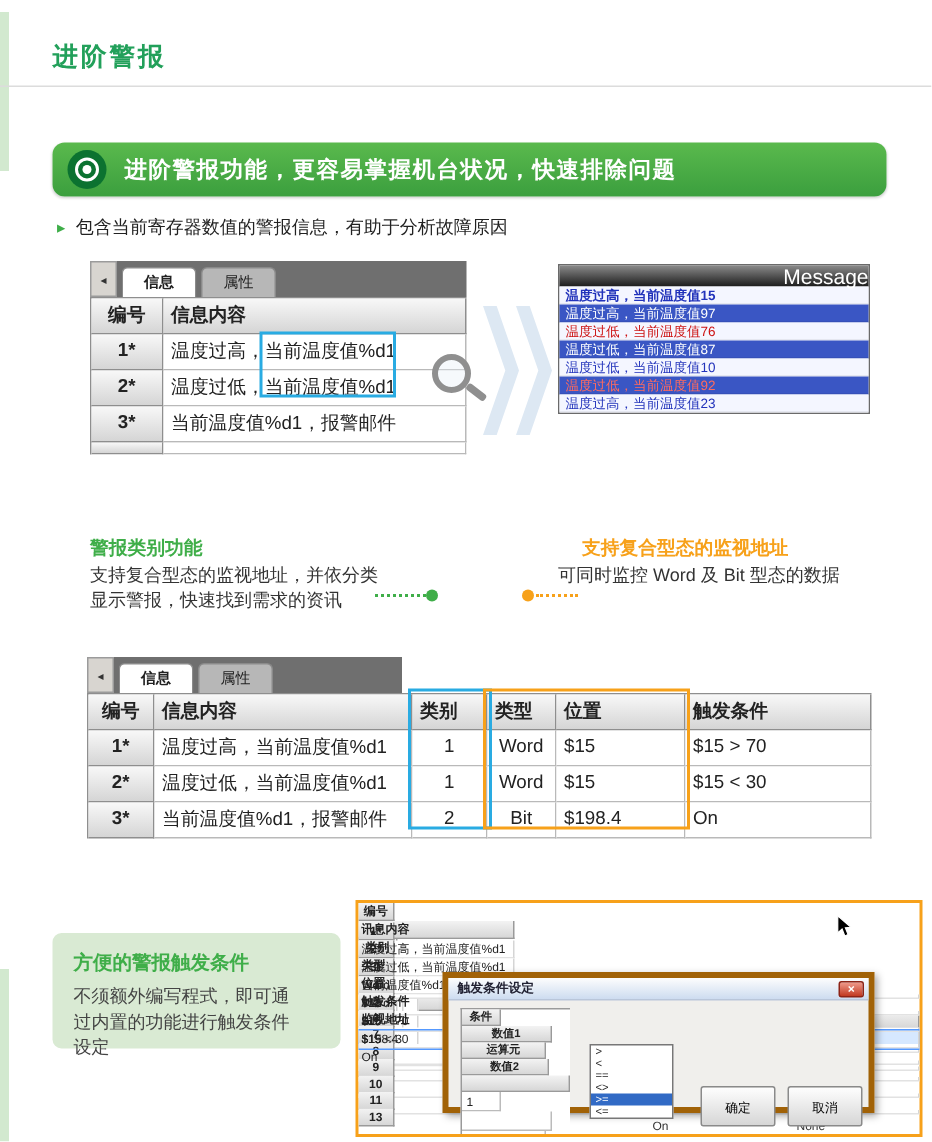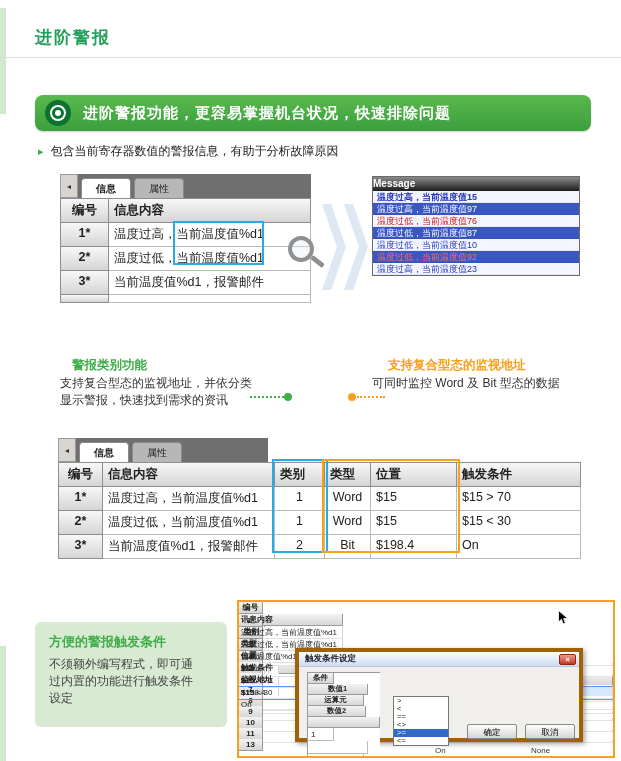--- a/index.html
+++ b/index.html
@@ -26,52 +26,52 @@
 .c{text-align:center}
 .w-id{width:48px}.w-msg{width:202px}
 .q1{width:44px}.q2{width:172px}.q3{width:50px}.q4{width:46px}.q5{width:86px}.q6{width:124px}
 .hl-blue{position:absolute;border:2px solid #29abe2;pointer-events:none}
 .hl-orange{position:absolute;border:2px solid #f7a11a;pointer-events:none}
 .magnifier{position:absolute;left:288px;top:236px;width:42px;height:42px}
 .mag-glass{position:absolute;left:0;top:0;width:26px;height:26px;border:4px solid #8f8f8f;border-radius:50%;background:rgba(230,238,246,.35)}
 .mag-handle{position:absolute;left:22px;top:23px;width:15px;height:5px;background:#8f8f8f;border-radius:2px;transform:rotate(38deg)}
 .chev{position:absolute;width:24px;height:86px;background:#dde8f3;clip-path:polygon(0 0,38% 0,100% 50%,38% 100%,0 100%,62% 50%)}
 .msgpanel{position:absolute;left:372px;top:176px;width:208px;border:1px solid #6a6a6a;background:#fff}
-.msghdr{height:14px;line-height:14px;background:linear-gradient(180deg,#8a8a8a,#1c1c1c);color:#fff;font-size:10px;font-weight:bold;text-align:left}
+.msghdr{height:14px;line-height:14px;background:linear-gradient(180deg,#8a8a8a,#1c1c1c);color:#fff;font-size:14px;font-weight:normal;text-align:right}
 .msgrow{height:12px;line-height:12px;font-size:9px;padding-left:4px;white-space:nowrap;overflow:hidden;border-bottom:1px solid rgba(0,0,0,.06)}
 .co-title{position:absolute;font-size:12.5px;font-weight:bold}
 .green-t{color:#3fae49}
 .orange-t{color:#f7a11a}
 .co-body{position:absolute;font-size:12px;line-height:17px;color:#333}
 .dotline{position:absolute;height:0;border-top:2px dotted #3fae49}
 .dotline.o{border-color:#f7a11a}
 .cdot{position:absolute;width:8px;height:8px;border-radius:50%;background:#3fae49}
 .cdot.o{background:#f7a11a}
-.gbox{position:absolute;left:35px;top:622px;width:192px;height:105px;background:#d9ead3;border-radius:6px;padding:11px 14px}
+.gbox{position:absolute;left:35px;top:622px;width:192px;height:77px;background:#d9ead3;border-radius:6px;padding:11px 14px}
 .gbox-title{color:#3fae49;font-weight:bold;font-size:13px;margin-bottom:5px}
 .gbox-body{font-size:12px;line-height:17px;color:#444;width:152px}
 .mini{position:absolute;left:237px;top:600px;width:378px;height:158px;border:2px solid #f7a11a;background:#fff;overflow:hidden}
 .rh13{height:13px}.rh12{height:12px}.rh11{height:11px}
 .mh{background:linear-gradient(180deg,#f3f3f3,#d7d7d7);border-right:1px solid #9a9a9a;border-bottom:1px solid #9a9a9a;font-size:8px;font-weight:bold;padding:1px 2px;white-space:nowrap;overflow:hidden;line-height:9px}
 .mc{background:#fff;border-right:1px solid #d5d5d5;border-bottom:1px solid #e2e2e2;font-size:8px;padding:1px 2px;white-space:nowrap;overflow:hidden;line-height:9px}
 .m1{width:24px;text-align:center}.m2{width:104px}.m3{width:26px;text-align:center}.m4{width:30px}.m5{width:40px}.m6{width:62px}.m7{flex:1}
 .mc.sel{background:#d6e8ff;outline:1px solid #5599ff}
 .cursor{position:absolute;left:318px;top:8px;z-index:8}
 .dlg{position:absolute;left:56px;top:46px;width:288px;height:94px;background:#f0efec;border:4px solid #a16207;box-shadow:2px 2px 5px rgba(0,0,0,.35);z-index:5}
 .dlg-title{height:15px;background:linear-gradient(180deg,#fdfdfd,#cddcf0);border-bottom:1px solid #b9c6da;display:flex;align-items:center;justify-content:space-between;padding:0 3px 0 6px;font-size:8.5px;font-weight:bold;color:#223}
 .dlg-close{width:17px;height:11px;background:linear-gradient(180deg,#ef9a8b,#c23a22);border:1px solid #8d2417;border-radius:2px;color:#fff;font-size:8px;line-height:10px;text-align:center}
 .dgrid{position:absolute;left:8px;top:20px;border-top:1px solid #9a9a9a;border-left:1px solid #9a9a9a;background:#fff}
 .dgh{background:linear-gradient(180deg,#f3f3f3,#d7d7d7);border-right:1px solid #9a9a9a;border-bottom:1px solid #9a9a9a;font-size:7.5px;font-weight:bold;text-align:center;height:11px;line-height:10px;overflow:hidden}
 .dgc{background:#fff;border-right:1px solid #bbb;border-bottom:1px solid #bbb;font-size:8px;height:13px;padding:1px 3px;overflow:hidden;display:flex;justify-content:space-between;align-items:center}
 .d1{width:26px}.d2{width:60px}.d3{width:56px}.d4{width:58px}.d5{width:72px}
 .ddbtn{width:10px;height:9px;background:linear-gradient(180deg,#7aa7e8,#3567b8);color:#fff;font-size:6px;line-height:8px;text-align:center;border:1px solid #2b57a0;border-radius:1px;flex:none}
 .ddlist{position:absolute;left:94px;top:44px;width:56px;background:#fff;border:1px solid #777;z-index:7}
 .dditem{height:8px;line-height:8px;font-size:7.5px;padding-left:3px}
 .dditem.sel{background:#316ac5;color:#fff}
-.dlg-btn{position:absolute;top:72px;width:50px;height:15px;background:linear-gradient(180deg,#fefefe,#d6d6d6);border:1px solid #8a8a8a;border-radius:2px;font-size:8.5px;font-family:inherit;text-align:center;line-height:12px}
+.dlg-btn{position:absolute;top:72px;width:50px;height:27px;background:linear-gradient(180deg,#fefefe,#d6d6d6);border:1px solid #8a8a8a;border-radius:2px;font-size:8.5px;font-family:inherit;text-align:center;line-height:12px}
 .mini-bottom{position:absolute;top:144px;font-size:8px;color:#333}
 </style>
 </head>
 <body>
 
 <div class="strip" style="top:8px;height:106px"></div>
 <div class="strip" style="top:646px;height:115px"></div>
 
 <div class="title">进阶警报</div>
 <div class="divider"></div>
@@ -133,21 +133,21 @@
   <div class="msghdr">Message</div>
   <div class="msgrow" style="color: rgb(34, 51, 187); background-color: rgb(244, 246, 255); font-weight: bold;">温度过高，当前温度值15</div>
   <div class="msgrow" style="color: rgb(255, 255, 255); background-color: rgb(58, 86, 196);">温度过高，当前温度值97</div>
   <div class="msgrow" style="color: rgb(204, 17, 17); background-color: rgb(244, 246, 255);">温度过低，当前温度值76</div>
   <div class="msgrow" style="color: rgb(255, 255, 255); background-color: rgb(58, 86, 196);">温度过低，当前温度值87</div>
   <div class="msgrow" style="color: rgb(34, 51, 187); background-color: rgb(244, 246, 255);">温度过低，当前温度值10</div>
   <div class="msgrow" style="color: rgb(255, 107, 94); background-color: rgb(58, 86, 196);">温度过低，当前温度值92</div>
   <div class="msgrow" style="color: rgb(34, 51, 187); background-color: rgb(244, 246, 255);">温度过高，当前温度值23</div>
 </div>
 
-<div class="co-title green-t" style="left:72px;top:357px">警报类别功能</div>
+<div class="co-title green-t" style="left:60px;top:357px">警报类别功能</div>
 <div class="co-body" style="left:60px;top:375px;width:198px">支持复合型态的监视地址，并依分类显示警报，快速找到需求的资讯</div>
 <div class="dotline" style="left:250px;top:396px;width:34px"></div>
 <div class="cdot" style="left:284px;top:393px"></div>
 
 <div class="cdot o" style="left:348px;top:393px"></div>
 <div class="dotline o" style="left:357px;top:396px;width:28px"></div>
 <div class="co-title orange-t" style="left:388px;top:357px">支持复合型态的监视地址</div>
 <div class="co-body" style="left:372px;top:375px;width:188px">可同时监控 Word 及 Bit 型态的数据</div>
 
 <div class="tabstrip" style="left:58px;top:438px;width:210px">

